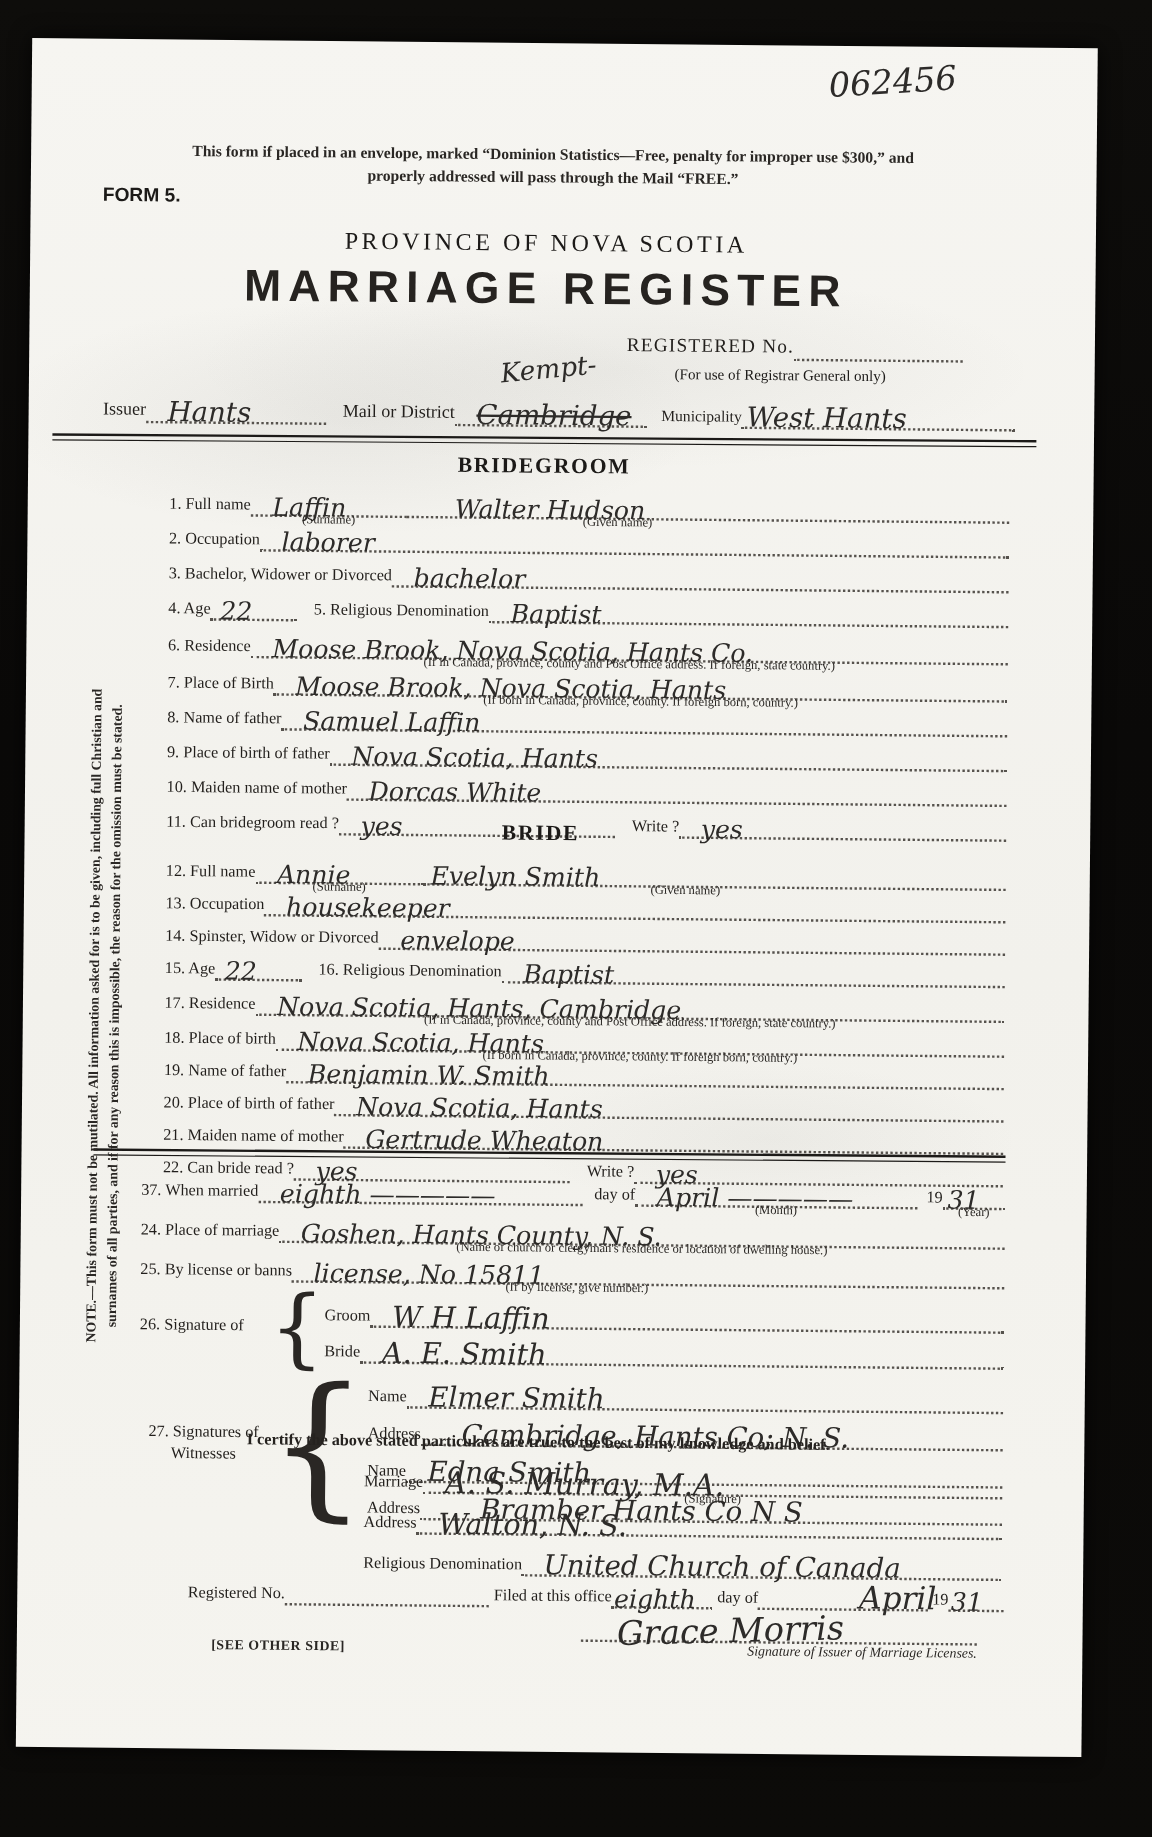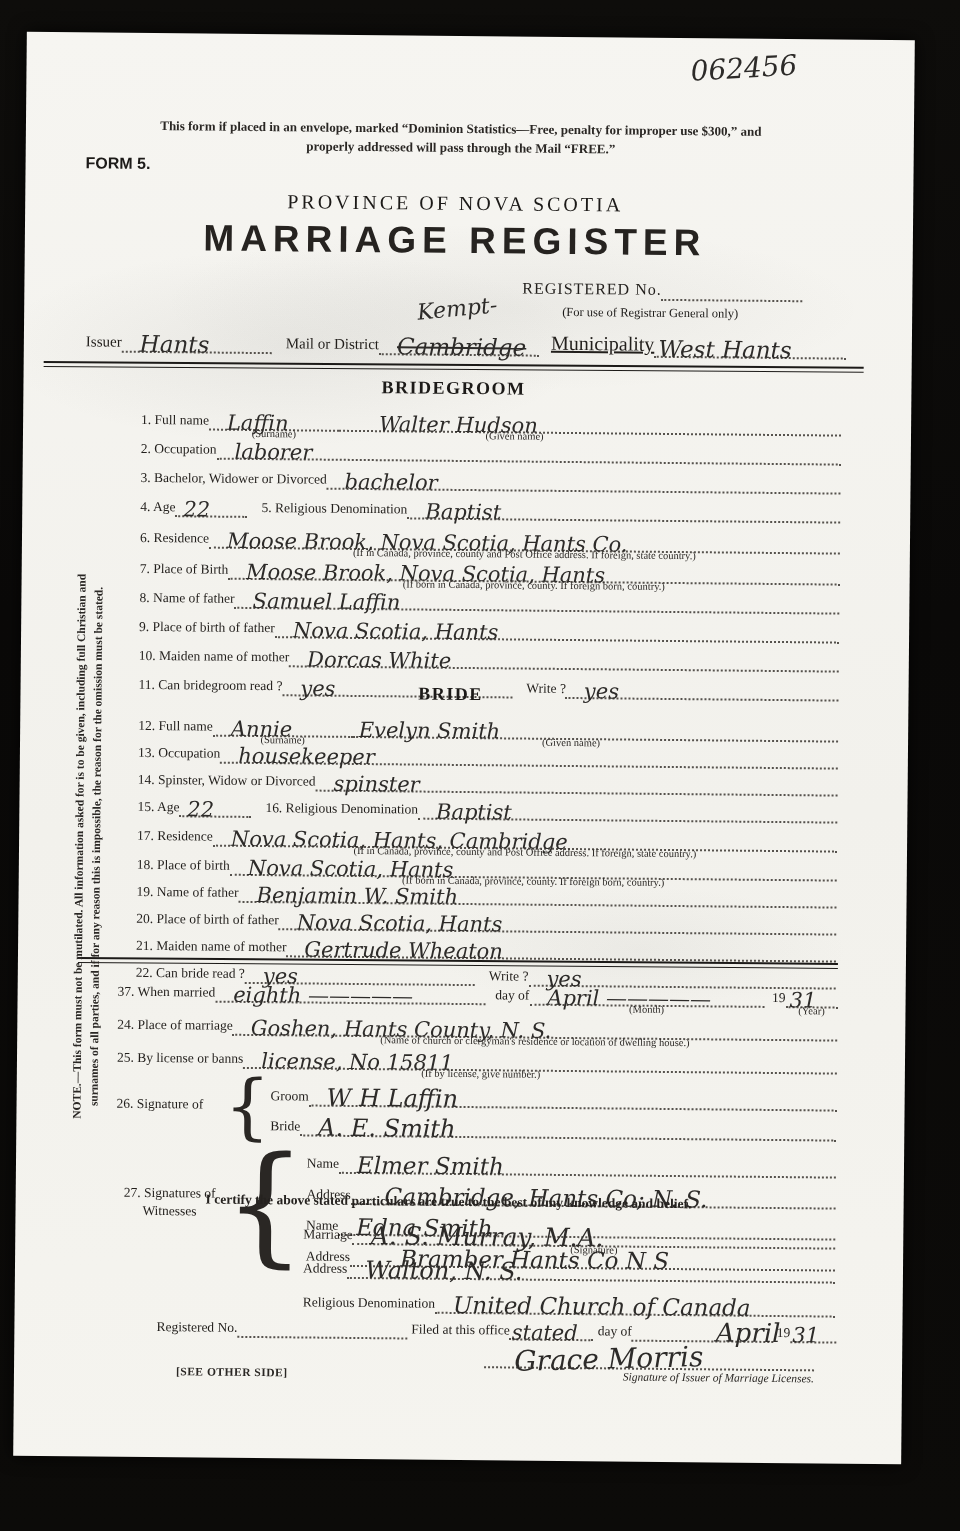--- a/index.html
+++ b/index.html
@@ -65,21 +65,21 @@
     <div class="abs" style="left:62px;top:278px;width:760px;height:42px;display:flex;align-items:flex-end;">
       <span class="lbl" style="font-size:15px;">Issuer</span>
       <span class="fill" style="flex:0 0 150px;height:30px;">
         <span class="hw" style="font-size:23px;">Hants</span>
       </span>
       <span class="lbl" style="font-size:15px;margin-left:14px;">Mail or District</span>
       <span class="fill" style="flex:0 0 160px;height:30px;">
         <span class="hw" style="font-size:23px;text-decoration:line-through;text-decoration-thickness:2px;">Cambridge</span>
         <span class="hw" style="position:absolute;left:38px;top:-26px;font-size:22px;transform:rotate(-6deg);">Kempt-</span>
       </span>
-      <span class="lbl" style="font-size:20px;margin-left:12px;text-decoration:underline;">Municipality</span>
+      <span class="lbl" style="font-size:13px;margin-left:12px;">Municipality</span>
       <span class="fill" style="height:30px;">
         <span class="hw" style="font-size:23px;left:4px;">West Hants</span>
       </span>
     </div>
 
     <div class="abs rule-double" style="left:20px;top:328px;width:820px;transform:rotate(-0.15deg);"></div>
 
     <div class="abs sectitle" style="left:0;top:342px;width:860px;">BRIDEGROOM</div>
 
     <div class="abs" style="left:118px;top:364px;width:700px;">
@@ -176,21 +176,21 @@
       </div>
       <div class="frow" style="height:27px;">
         <span class="lbl">13. Occupation</span>
         <span class="fill">
           <span class="hw">housekeeper</span>
         </span>
       </div>
       <div class="frow" style="height:27px;">
         <span class="lbl">14. Spinster, Widow or Divorced</span>
         <span class="fill">
-          <span class="hw">spinster</span>
+          <span class="hw">envelope</span>
         </span>
       </div>
       <div class="frow" style="height:27px;">
         <span class="lbl">15. Age</span>
         <span class="fill wshort">
           <span class="hw" style="left:8px;">22</span>
         </span>
         <span class="lbl" style="margin-left:14px;">16. Religious Denomination</span>
         <span class="fill">
           <span class="hw">Baptist</span>
@@ -350,21 +350,21 @@
           <span class="hw" style="font-size:23px;">United Church of Canada</span>
         </span>
       </div>
     </div>
 
     <div class="abs" style="left:142px;top:1272px;width:680px;display:flex;align-items:flex-end;height:32px;">
       <span class="lbl">Registered No.</span>
       <span class="fill" style="flex:0 0 170px;"></span>
       <span class="lbl" style="margin-left:4px;">Filed at this office</span>
       <span class="fill" style="flex:0 0 84px;">
-        <span class="hw" style="left:2px;">stated</span>
+        <span class="hw" style="left:2px;">eighth</span>
       </span>
       <span class="lbl" style="margin-left:4px;">day of</span>
       <span class="fill">
         <span class="hw" style="font-size:26px;left:84px;">April</span>
       </span>
       <span class="lbl" style="margin-left:4px;">19</span>
       <span class="fill" style="flex:0 0 46px;">
         <span class="hw" style="left:2px;">31</span>
       </span>
     </div>

